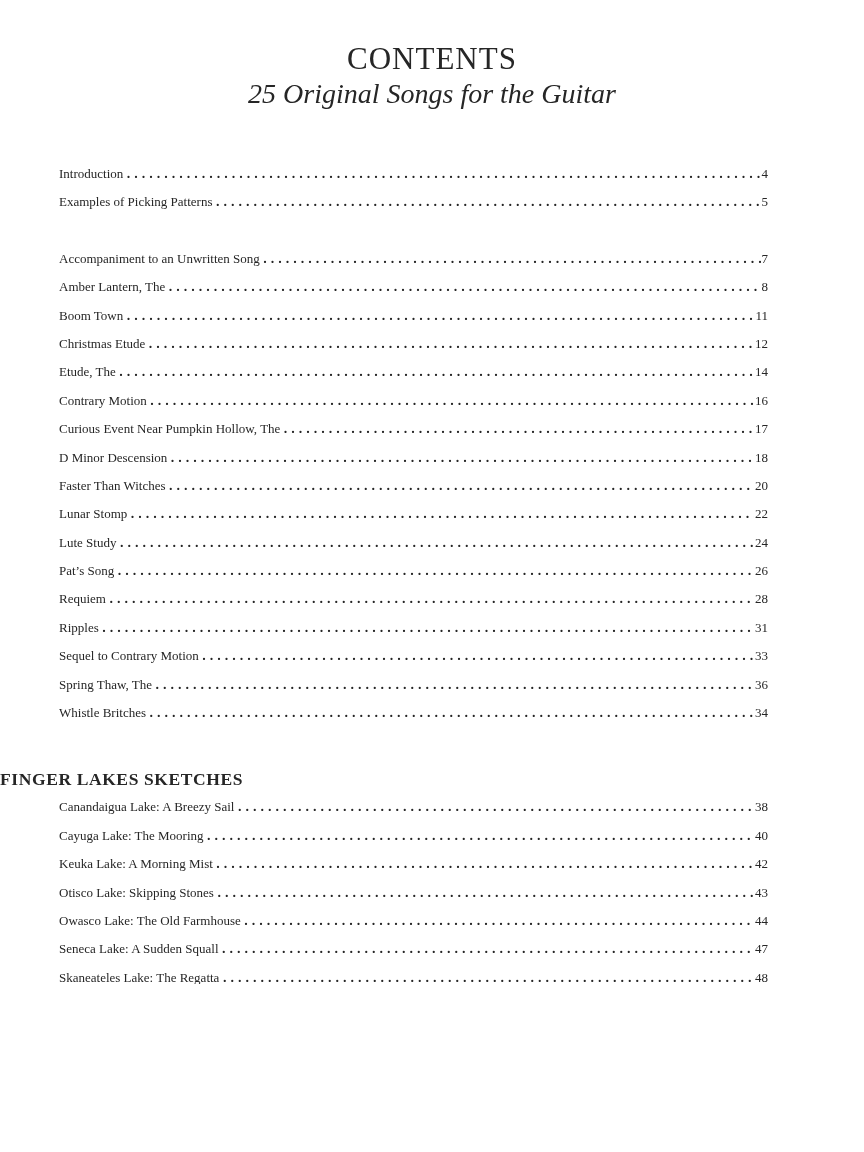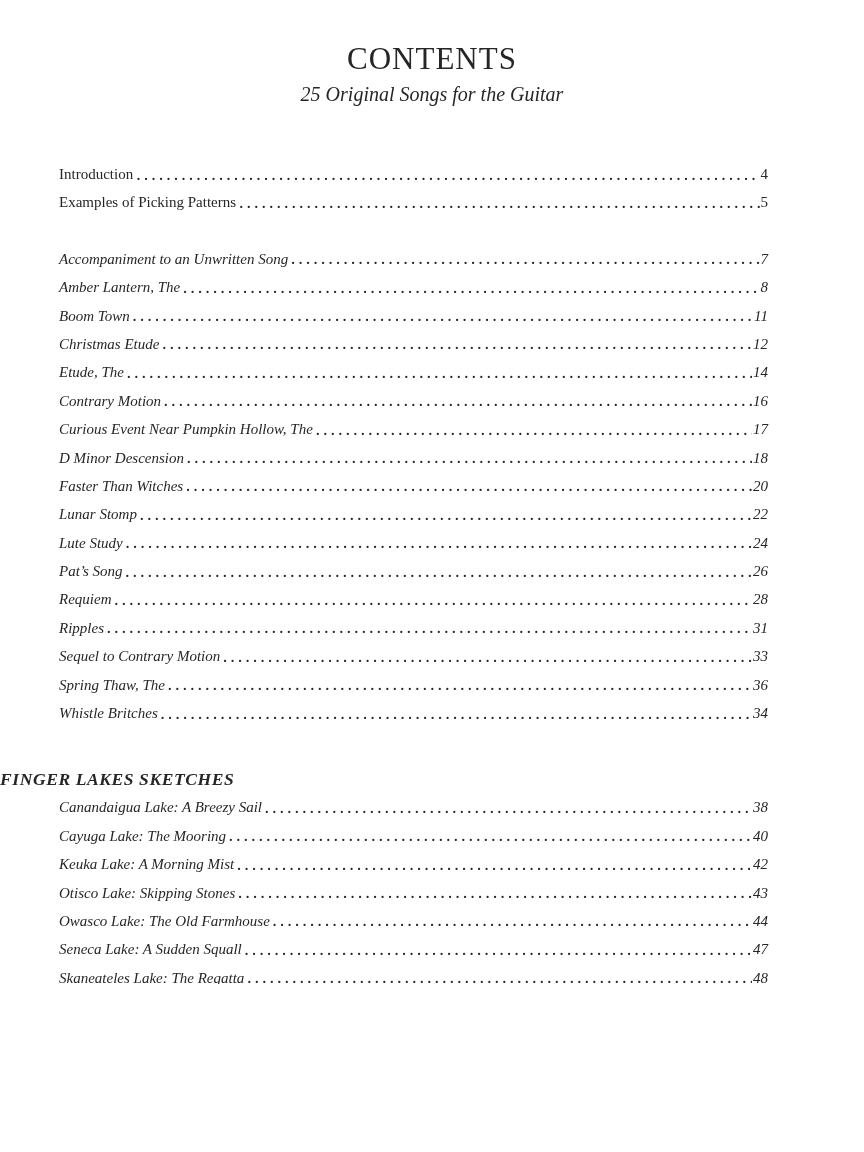--- a/index.html
+++ b/index.html
@@ -22,49 +22,48 @@
     text-align: center;
   }
   .doc-title {
     font-size: 31px;
     line-height: 34px;
     font-weight: normal;
     letter-spacing: 1px;
     margin: 0;
   }
   .doc-subtitle {
-    font-size: 20px;
+    font-size: 28px;
     line-height: 28px;
     font-style: italic;
     margin-top: 4px;
   }
   .toc {
     margin: 52px 96px 0 59px;
   }
   .toc-section + .toc-section {
     margin-top: 28px;
-    font-style: italic;
   }
   .toc-section.with-heading {
     margin-top: 40px;
   }
   .toc-heading {
     text-align: left;
     font-weight: bold;
     font-size: 17.5px;
     line-height: 24px;
     letter-spacing: 0.6px;
     margin: 0 -96px 2px -59px; 
   }
   .toc-row {
     display: flex;
-    align-items: center;
+    align-items: flex-end;
     height: 28.4px;
     line-height: 28.4px;
-    font-size: 15px;
+    font-size: 13px;
   }
   .toc-title {
     white-space: nowrap;
     flex: 0 0 auto;
   }
   .leader {
     flex: 1 1 auto;
     overflow: hidden;
     white-space: nowrap;
     margin: 0 1px 0 3px;

